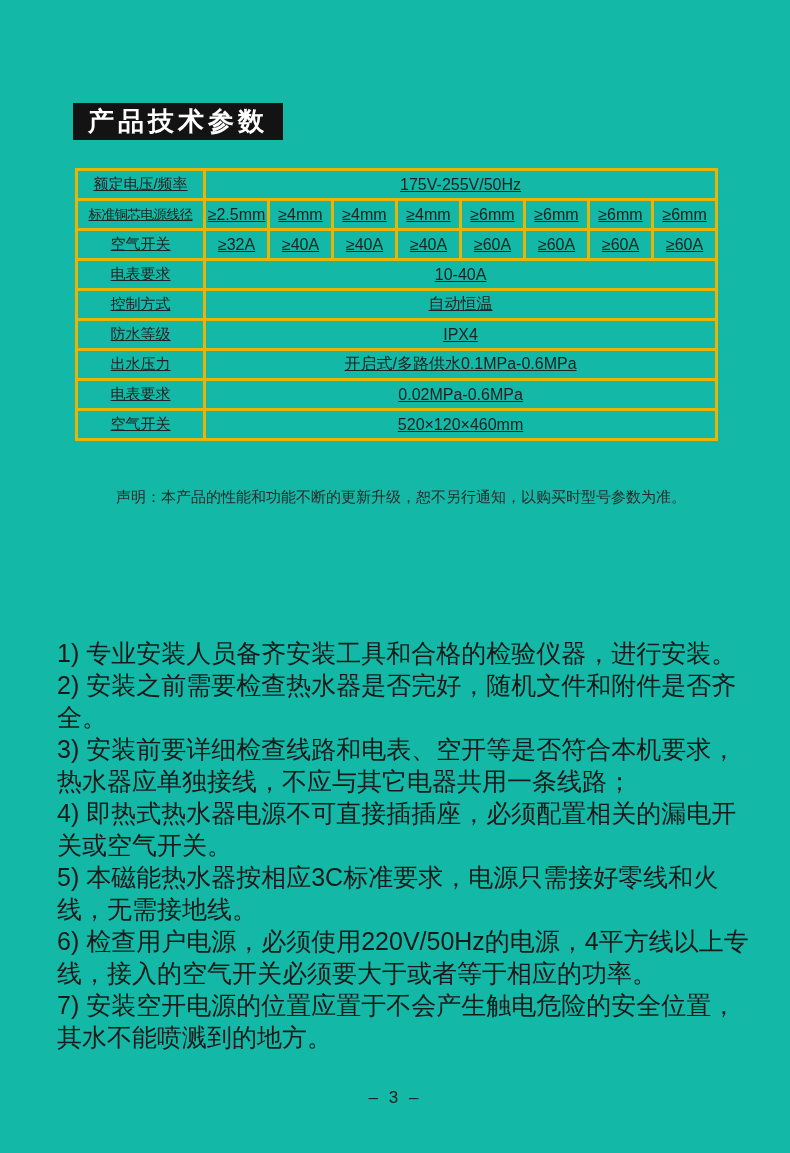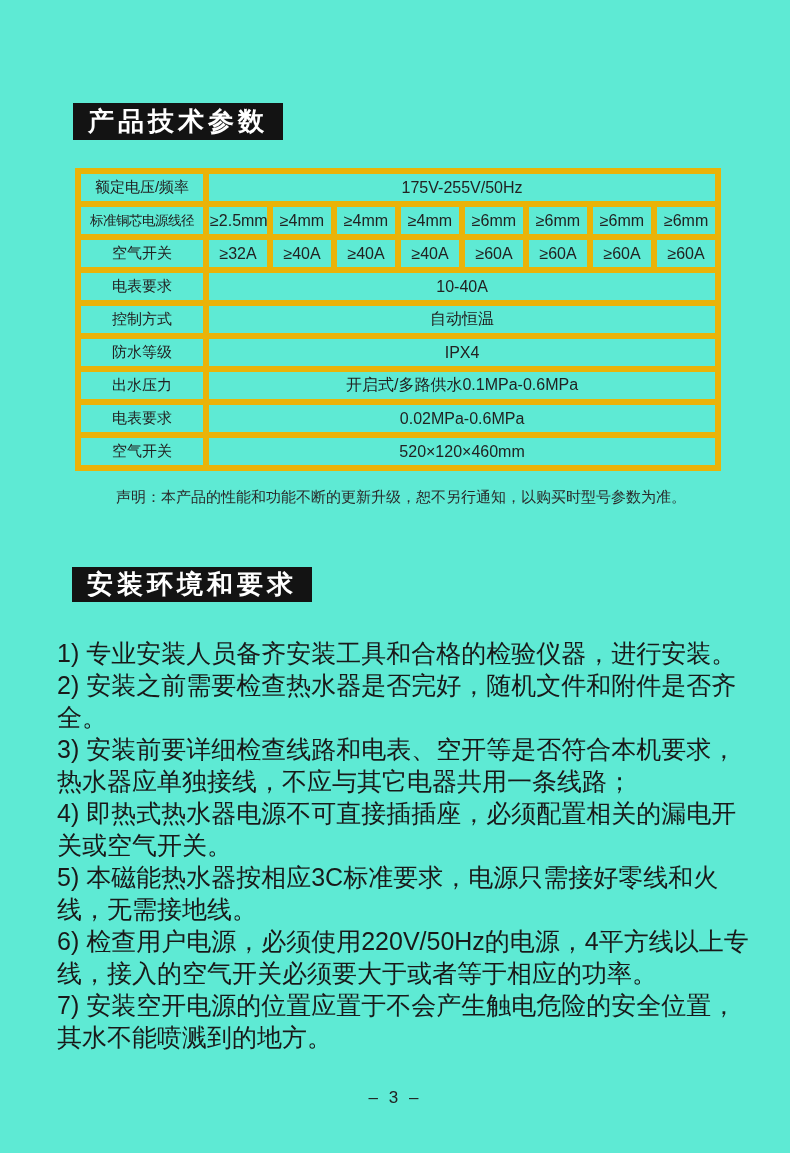--- a/index.html
+++ b/index.html
@@ -1,38 +1,38 @@
 <!DOCTYPE html>
 <html><head>
 <meta charset="utf-8">
 <style>
   html,body{margin:0;padding:0;}
   body{
     width:790px;height:1153px;background:#e8e8e8;
     font-family:"Liberation Sans","DejaVu Sans",sans-serif;
   }
   .page{
-    position:relative;width:790px;height:1153px;background:#5eead4;
+    position:relative;width:790px;height:1153px;background:#14b8a6;
     overflow:hidden;color:#1b1b1b;
   }
   .heading{
     position:absolute;background:#131313;color:#ffffff;
     font-weight:bold;font-size:26px;letter-spacing:4px;
     height:37px;line-height:37px;padding:0 15px;white-space:nowrap;
   }
   .heading1{left:73px;top:103px;}
   .heading2{left:72px;top:567px;height:35px;line-height:35px;}
   table.spec{
     position:absolute;left:75px;top:168px;width:640px;
     border-collapse:collapse;table-layout:fixed;
   }
   table.spec td{
-    border:6px solid #eab308;height:27px;padding:0 1px;
+    border:3px solid #eab308;height:27px;padding:0 1px;
     text-align:center;vertical-align:middle;
-    font-size:16px;color:#222222;overflow:hidden;white-space:nowrap;
+    font-size:16px;color:#222222;overflow:hidden;white-space:nowrap;text-decoration:underline;
   }
   table.spec td.lbl{font-size:15px;}
   table.spec td.lbl.small{font-size:13.5px;letter-spacing:-0.5px;}
   .note{
     position:absolute;left:116px;top:488px;width:640px;
     font-size:15px;color:#2a2a2a;white-space:nowrap;
   }
   .req-list{
     position:absolute;left:57px;top:637px;width:696px;
     font-size:25px;line-height:32px;color:#191919;
@@ -111,21 +111,20 @@
         </tr>
         <tr>
           <td class="lbl">空气开关</td>
           <td colspan="8">520×120×460mm</td>
         </tr>
       </tbody>
   </table>
 
   <div class="note">声明：本产品的性能和功能不断的更新升级，恕不另行通知，以购买时型号参数为准。</div>
 
-  <div class="heading heading2">安装环境和要求</div>
 
   <div class="req-list" id="req-list">
       <p>1) 专业安装人员备齐安装工具和合格的检验仪器，进行安装。</p>
       <p>2) 安装之前需要检查热水器是否完好，随机文件和附件是否齐全。</p>
       <p>3) 安装前要详细检查线路和电表、空开等是否符合本机要求，热水器应单独接线，不应与其它电器共用一条线路；</p>
       <p>4) 即热式热水器电源不可直接插插座，必须配置相关的漏电开关或空气开关。</p>
       <p>5) 本磁能热水器按相应3C标准要求，电源只需接好零线和火线，无需接地线。</p>
       <p>6) 检查用户电源，必须使用220V/50Hz的电源，4平方线以上专线，接入的空气开关必须要大于或者等于相应的功率。</p>
       <p>7) 安装空开电源的位置应置于不会产生触电危险的安全位置，其水不能喷溅到的地方。</p>
     </div>

